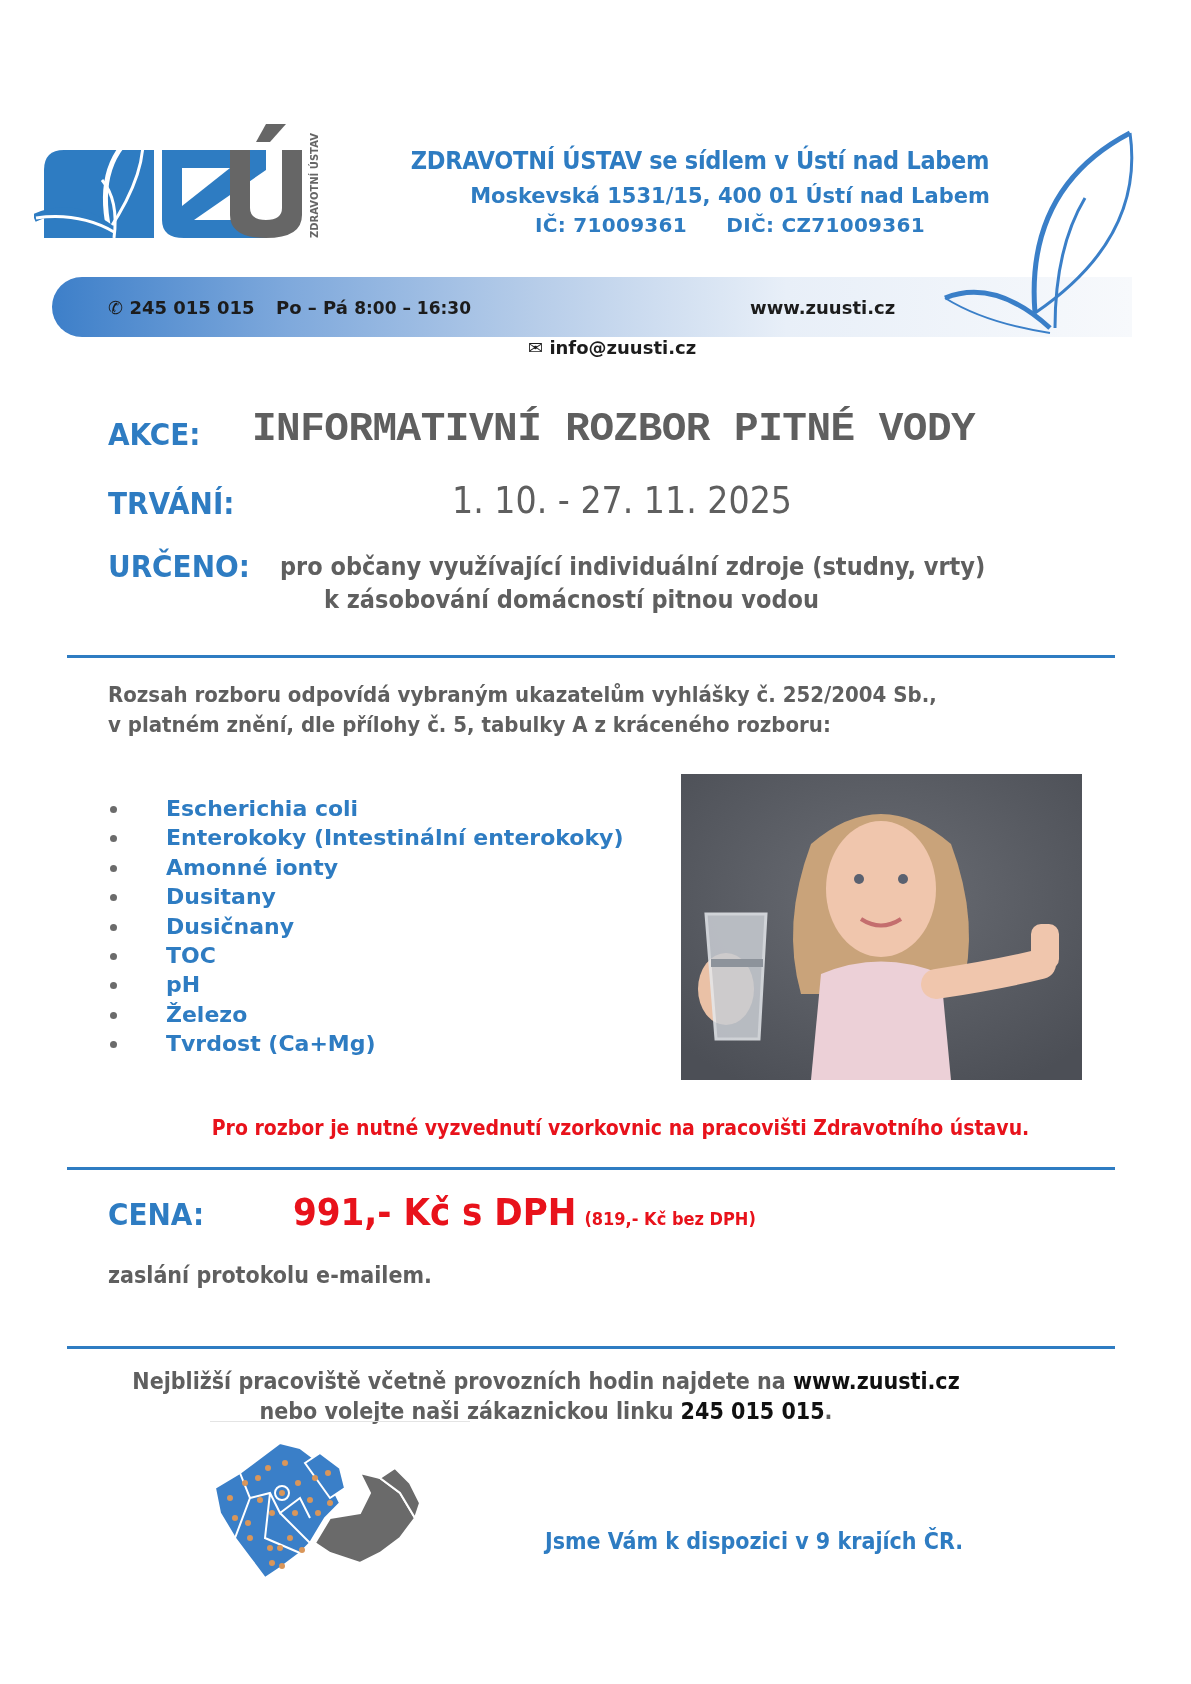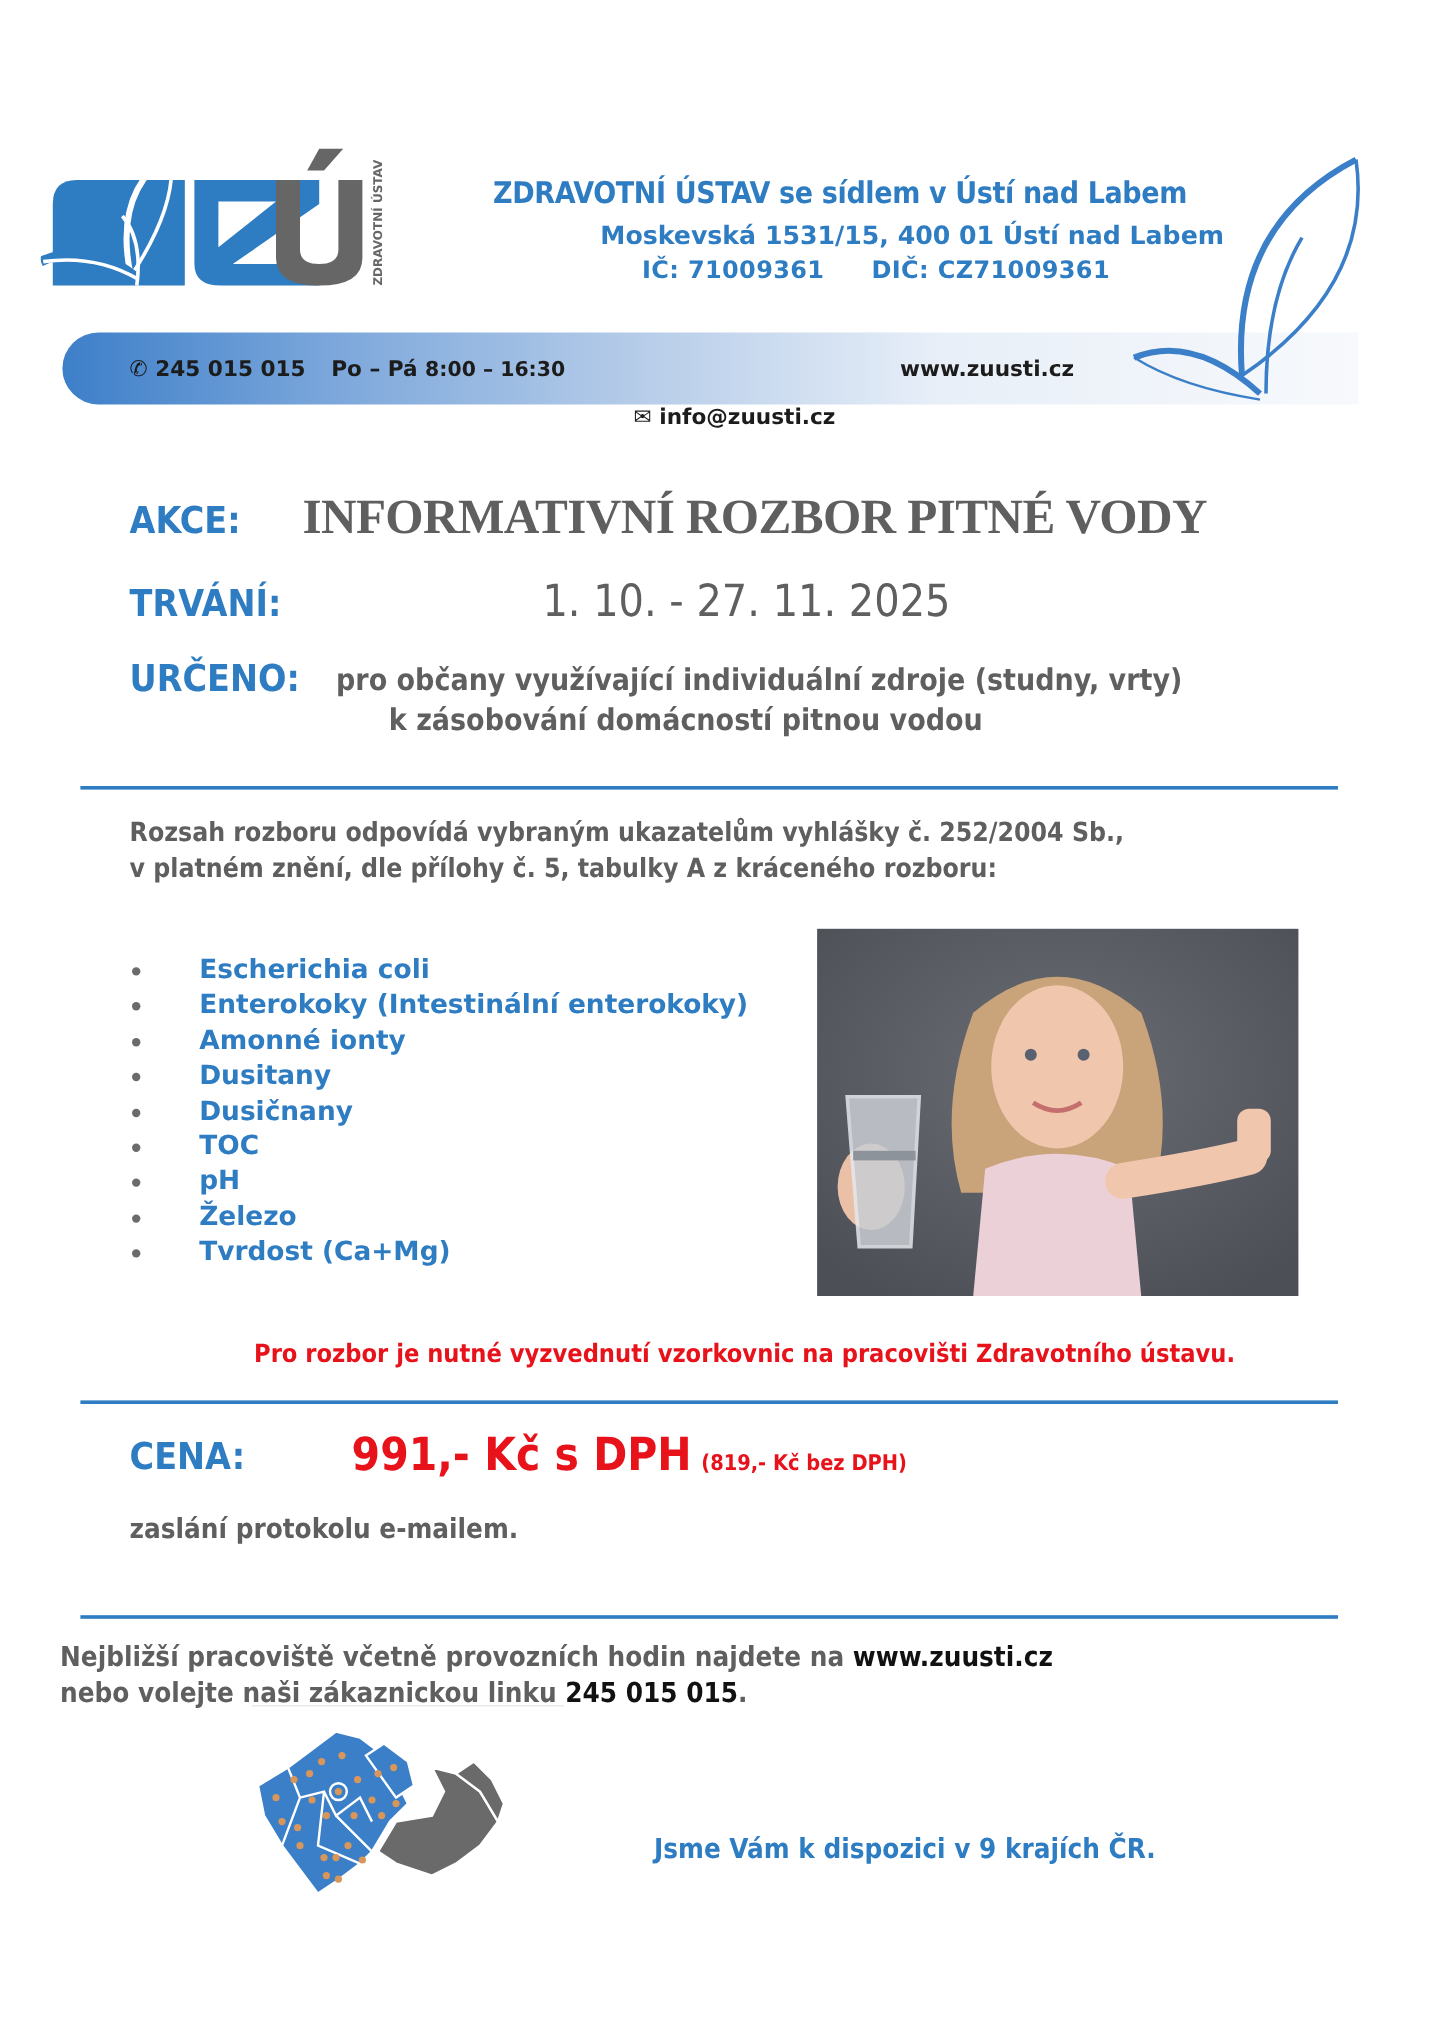--- a/index.html
+++ b/index.html
@@ -3,38 +3,38 @@
 <meta charset="utf-8">
 <style>
   * { margin: 0; padding: 0; box-sizing: border-box; }
   html, body { width: 1191px; height: 1684px; background: #ffffff; overflow: hidden; }
   body { position: relative; font-family: "DejaVu Sans", sans-serif; }
   .abs { position: absolute; }
 
   
   .logo { left: 34px; top: 120px; width: 300px; height: 145px; }
   .hdr-title { left: 340px; top: 146px; width: 720px; text-align: center; font-weight: bold; color: #2e7cc2; font-size: 25px; letter-spacing: -0.3px; font-family: "DejaVu Sans Condensed", "DejaVu Sans", sans-serif; }
-  .hdr-addr { left: 440px; top: 184px; width: 580px; text-align: right; font-weight: bold; color: #2e7cc2; font-size: 21px; }
+  .hdr-addr { left: 440px; top: 184px; width: 580px; text-align: center; font-weight: bold; color: #2e7cc2; font-size: 21px; }
   .hdr-ids { left: 440px; top: 213px; width: 580px; text-align: center; font-weight: bold; color: #2e7cc2; font-size: 20px; letter-spacing: 0.3px; }
   .hdr-ids span { margin: 0 16px; }
   .leaf-right { left: 905px; top: 128px; width: 240px; height: 210px; }
 
   .band { left: 52px; top: 277px; width: 1080px; height: 60px; border-radius: 30px 0 0 30px;
           background: linear-gradient(90deg, #3d7fc9 0%, #7fa9dc 22%, #b7cde9 45%, #e8eff8 68%, #f7f9fc 100%); }
   .band-text { top: 297px; font-size: 18px; font-weight: bold; color: #1c1c1c; white-space: nowrap; }
   .b-phone { left: 108px; }
   .b-hours { left: 276px; }
   .b-hours .sm { font-size: 17px; }
   .b-mail { left: 528px; margin-top: 40px; }
   .b-web { left: 750px; }
 
   
   .lbl { color: #2e7cc2; font-weight: bold; font-family: "DejaVu Sans Condensed", "DejaVu Sans", sans-serif; }
   .akce-lbl { left: 108px; top: 416px; font-size: 31px; }
-  .akce-val { left: 252px; top: 406px; font-size: 41px; font-weight: bold; color: #5f5f5f; letter-spacing: -0.5px; font-family: Liberation Serif, serif; }
+  .akce-val { left: 252px; top: 406px; font-size: 41px; font-weight: bold; color: #5f5f5f; letter-spacing: -0.5px; font-family: Liberation Mono, monospace; }
   .trv-lbl { left: 108px; top: 485px; font-size: 31px; }
   .trv-val { left: 452px; top: 479px; font-size: 37px; font-weight: normal; color: #5f5f5f; font-family: "DejaVu Sans Condensed", "DejaVu Sans", sans-serif; }
   .urc-lbl { left: 108px; top: 548px; font-size: 31px; }
   .urc-1 { left: 280px; top: 552px; font-size: 25px; font-weight: bold; color: #5f5f5f; font-family: "DejaVu Sans Condensed", "DejaVu Sans", sans-serif; }
   .urc-2 { left: 324px; top: 585px; font-size: 25px; font-weight: bold; color: #5f5f5f; font-family: "DejaVu Sans Condensed", "DejaVu Sans", sans-serif; }
 
   .rule { left: 67px; width: 1048px; height: 3px; background: #2e7cc2; }
 
   .scope { left: 108px; top: 680px; font-size: 22px; font-weight: bold; color: #5f5f5f; line-height: 30px; font-family: "DejaVu Sans Condensed", "DejaVu Sans", sans-serif; }
 
@@ -45,21 +45,21 @@
   .photo { left: 681px; top: 774px; width: 401px; height: 306px; overflow: hidden; background: #5a5d64; }
 
   .notice { left: 0; top: 1116px; width: 1191px; text-align: center; font-size: 21px; font-weight: bold; color: #e8121b; padding-left: 50px; font-family: "DejaVu Sans Condensed", "DejaVu Sans", sans-serif; }
 
   .cena-lbl { left: 108px; top: 1196px; font-size: 31px; }
   .cena-val { left: 293px; top: 1190px; font-size: 38px; font-weight: bold; color: #e8121b; font-family: "DejaVu Sans Condensed", "DejaVu Sans", sans-serif; white-space: nowrap; }
   .cena-val .small { font-size: 18px; margin-left: 8px; }
 
   .incl { left: 108px; top: 1260px; font-size: 23px; font-weight: bold; color: #5f5f5f; line-height: 30px; font-family: "DejaVu Sans Condensed", "DejaVu Sans", sans-serif; }
 
-  .near { left: 0; top: 1366px; width: 1042px; font-size: 23px; font-weight: bold; color: #5f5f5f; line-height: 30px; padding-left: 50px; font-family: "DejaVu Sans Condensed", "DejaVu Sans", sans-serif; }
+  .near { left: 0; top: 1366px; width: 1042px; text-align: center; font-size: 23px; font-weight: bold; color: #5f5f5f; line-height: 30px; padding-left: 50px; font-family: "DejaVu Sans Condensed", "DejaVu Sans", sans-serif; }
   .near b { color: #111111; }
 
   .thin-rule { left: 210px; top: 1421px; width: 260px; height: 1px; background: #e4e4e4; }
   .map { left: 210px; top: 1438px; width: 270px; height: 150px; }
   .regions { left: 545px; top: 1528px; font-size: 23px; font-weight: bold; color: #2e7cc2; font-family: "DejaVu Sans Condensed", "DejaVu Sans", sans-serif; }
 </style>
 </head>
 <body>
 
 <div class="abs logo">

